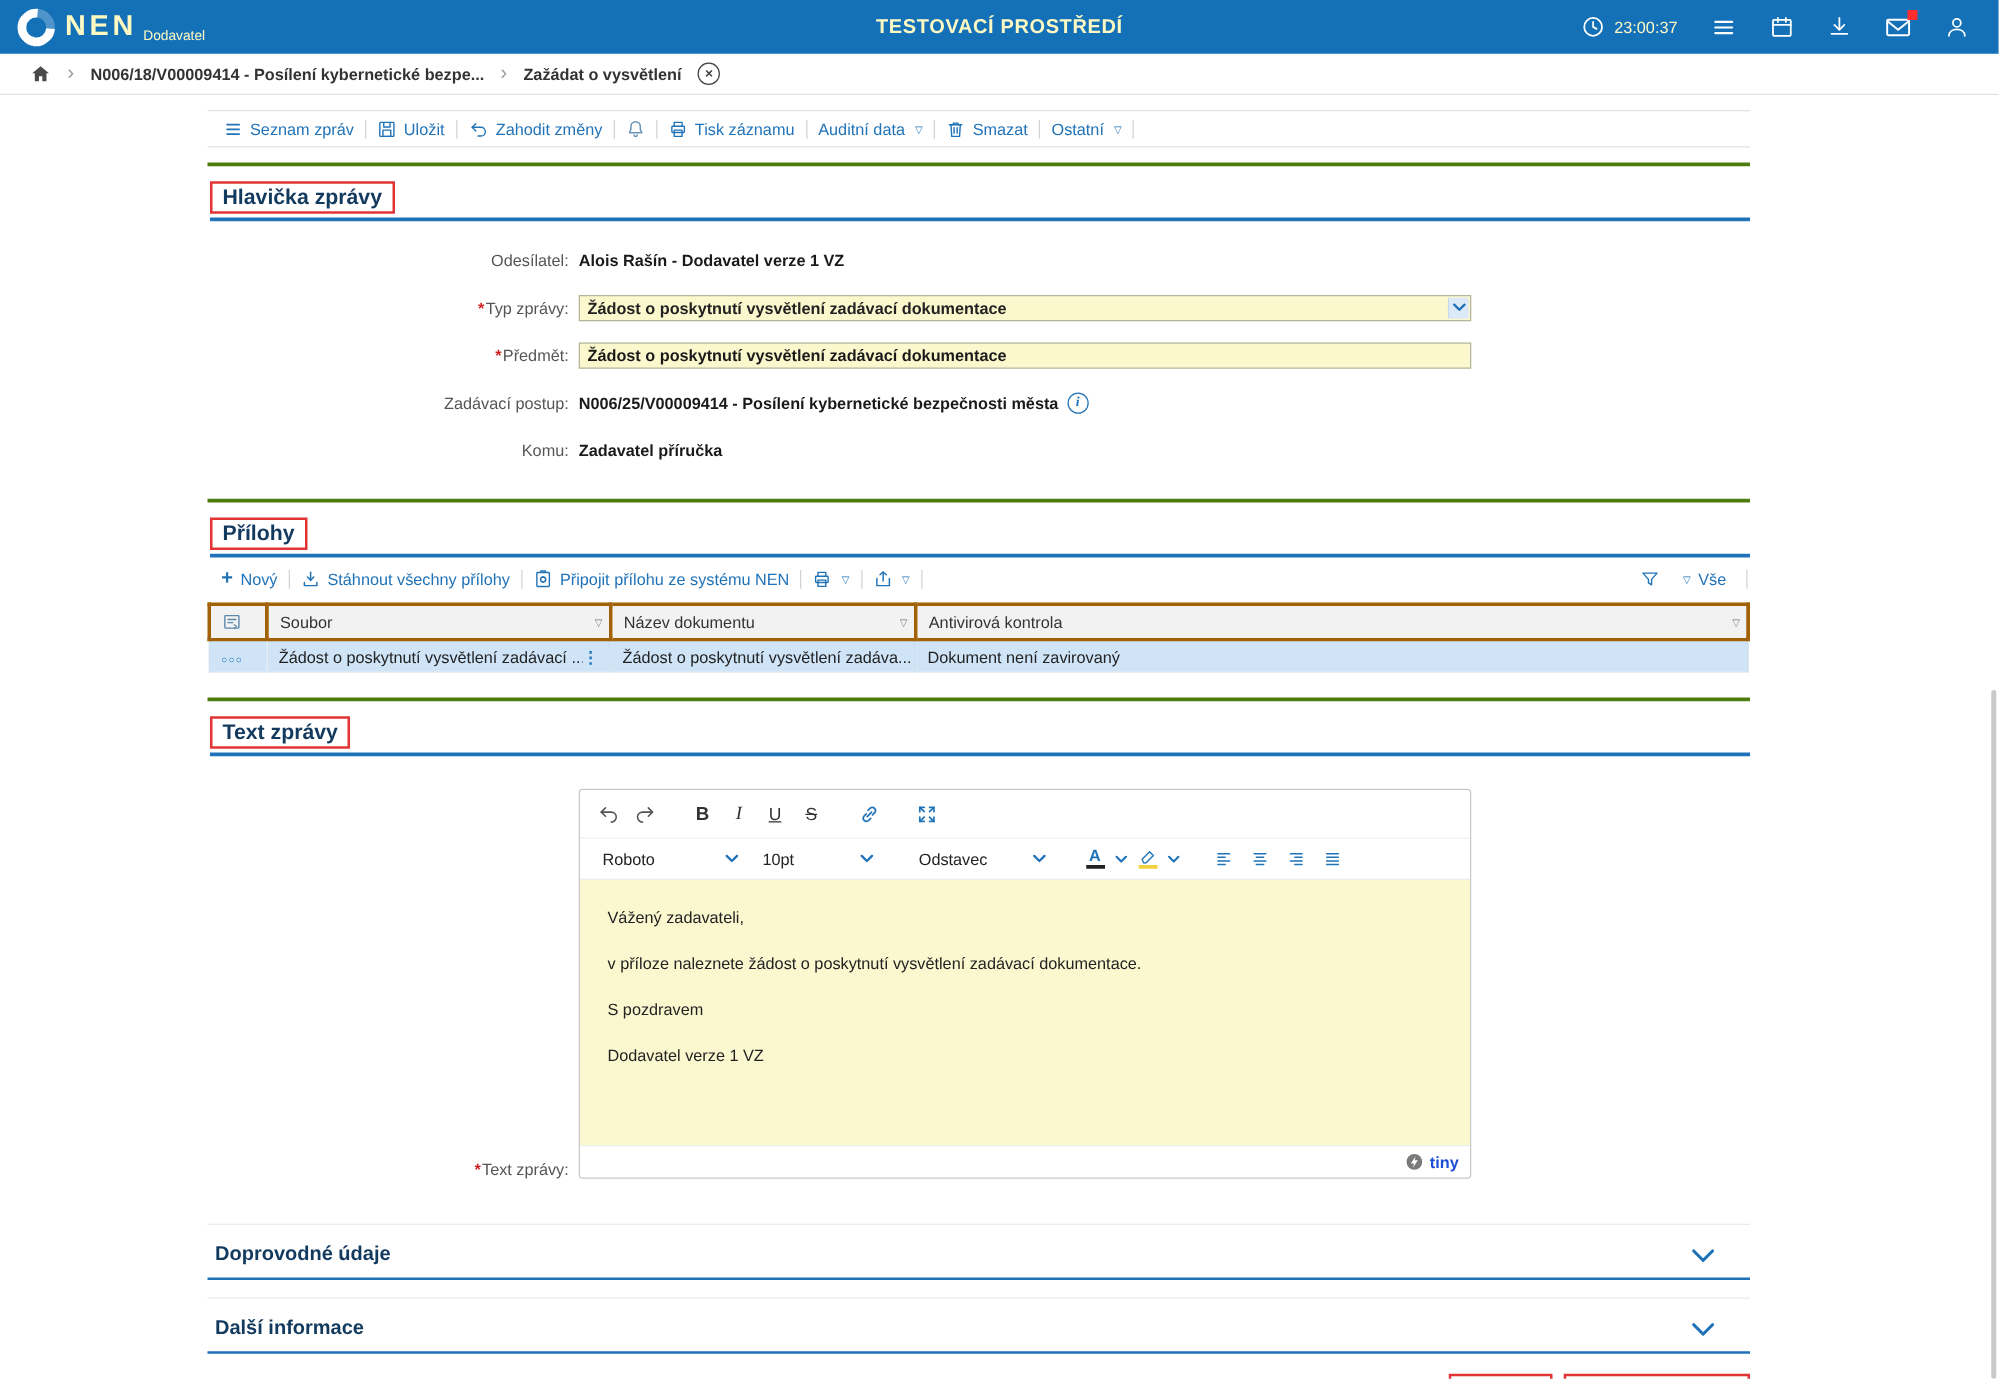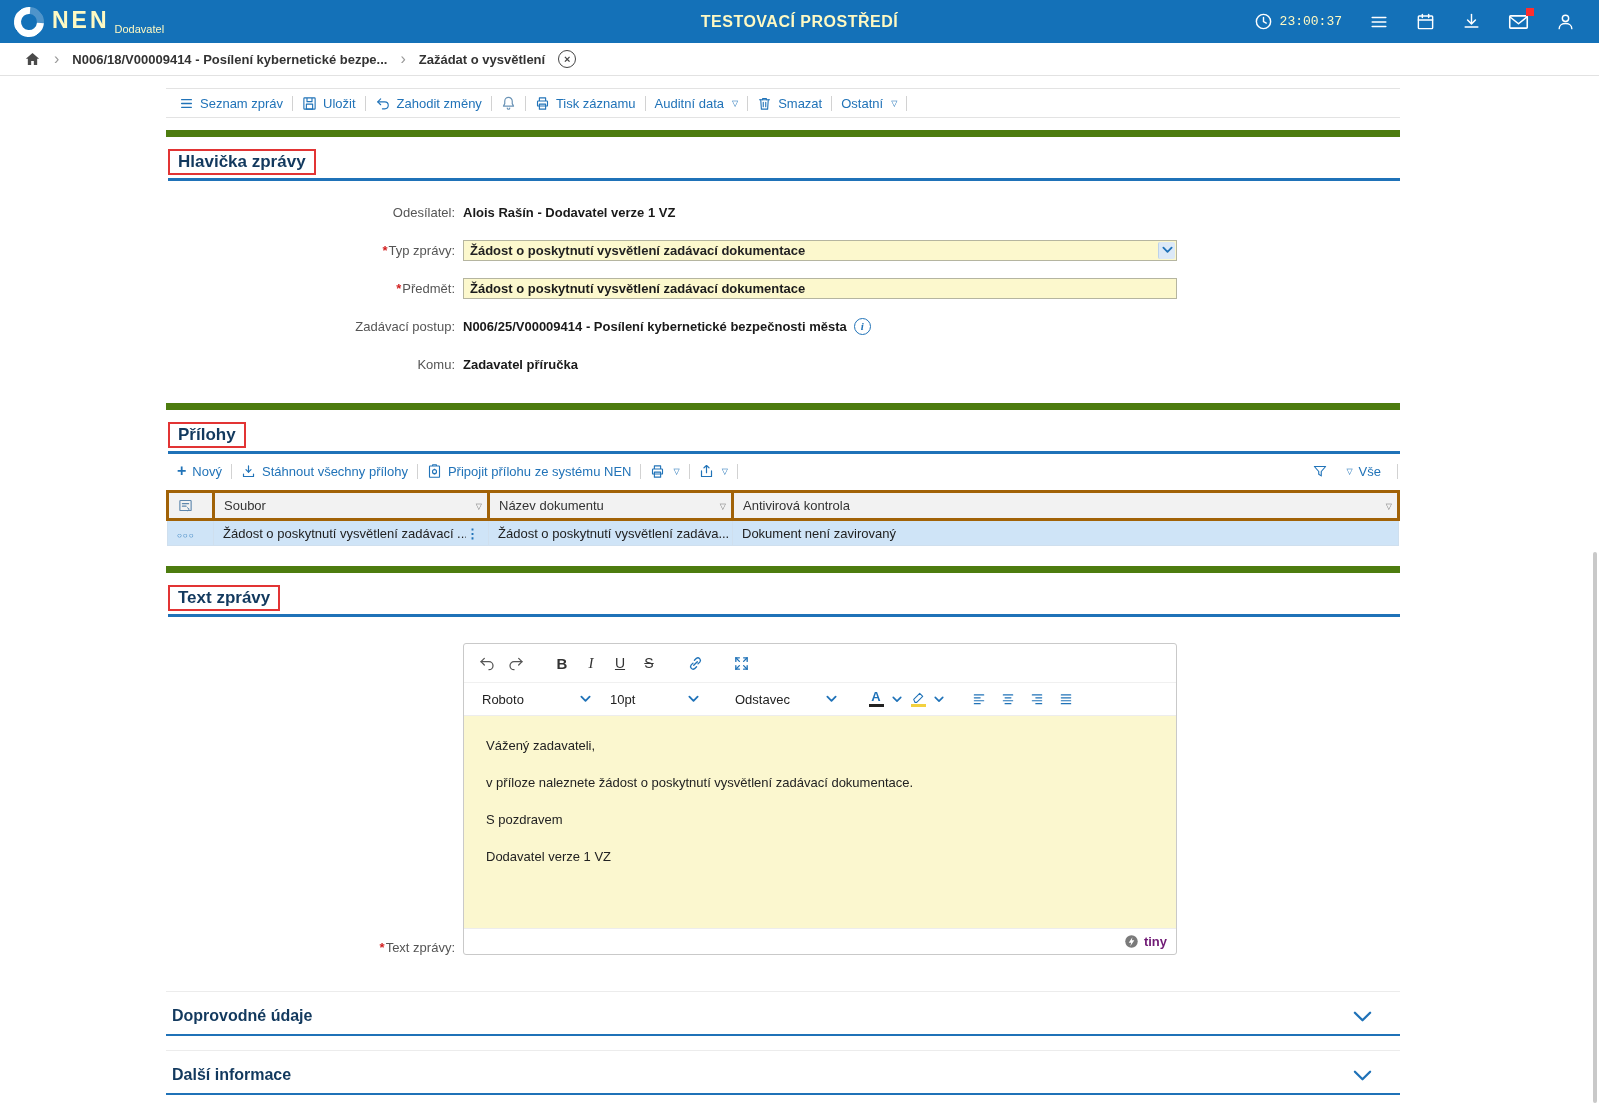--- a/index.html
+++ b/index.html
@@ -11,40 +11,40 @@
   svg { display:block; }
 
   
   .topbar { height:43px; background:#1471b8; display:flex; align-items:center; position:relative; color:#fef9c3; }
   .logo { display:flex; align-items:flex-start; margin-left:14px; z-index:2; }
   .logo-mark { width:30px; height:30px; border:7px solid #fff; border-right-color:rgba(255,255,255,.25); border-radius:50%; transform:rotate(-40deg); }
   .brand { font-size:23px; font-weight:bold; letter-spacing:3px; margin-left:8px; }
   .brand-sub { font-size:11px; margin:16px 0 0 5px; }
   .topbar-title { position:absolute; left:0; right:0; text-align:center; font-weight:bold; font-size:16px; letter-spacing:.5px; }
   .topbar-right { margin-left:auto; display:flex; align-items:center; gap:27px; padding-right:24px; z-index:2; }
-  .tb-time { display:flex; align-items:center; gap:7px; font-size:13px;font-family:Liberation Mono, monospace; }
+  .tb-time { display:flex; align-items:center; gap:7px; font-size:13px; }
   .tb-icon { position:relative; display:flex; cursor:pointer; }
   .badge { position:absolute; top:-5px; right:-5px; width:8px; height:8px; background:#ff2d2d; }
 
   
   .breadcrumb { height:33px; background:#fff; border-bottom:1px solid #e2e2e2; display:flex; align-items:center; padding-left:24px; font-size:13px; gap:13px; }
   .crumb { font-weight:bold; color:#333; cursor:pointer; }
   .bc-sep { color:#9a9a9a; font-size:16px; }
   .bc-close { width:18px; height:18px; border:1.6px solid #444; border-radius:50%; display:flex; align-items:center; justify-content:center; font-size:11px; color:#444; font-weight:bold; cursor:pointer; }
 
   .content { margin-left:166px; width:1234px; }
 
   
   .msg-toolbar { margin-top:12px; border-top:1px solid #e3e3e3; border-bottom:1px solid #e3e3e3; height:30px; display:flex; align-items:center; font-size:13px; color:#2173b8; padding-left:4px; }
   .tbi { display:flex; align-items:center; gap:6px; padding:0 9px; cursor:pointer; white-space:nowrap; }
   .sep { width:1px; height:15px; background:#d2d2d2; }
   .tri { font-size:8px; color:#2173b8; margin-left:2px; }
 
   
-  .section-head { border-top:7px solid #4d7c0f; margin-top:12px; padding:12px 0 0 2px; }
+  .section-head { border-top:3px solid #4d7c0f; margin-top:12px; padding:12px 0 0 2px; }
   .sec-title-box { display:inline-block; border:2px solid #e23434; padding:1px 8px; }
   .sec-title { font-size:17px; font-weight:bold; color:#12395e; }
   .sec-rule { border-bottom:3px solid #1f72b8; margin-top:3px; }
 
   
   .form { padding:12px 0 8px; }
   .frow { display:flex; align-items:center; min-height:38px; font-size:13px; }
   .frow-top { align-items:flex-end; padding-top:4px; }
   .flabel { width:289px; text-align:right; color:#555; flex:none; }
   .req { color:#d21f1f; margin-right:1px; font-weight:bold; }
@@ -75,21 +75,21 @@
   .ed-b { font-weight:bold; font-size:15px; }
   .ed-i { font-style:italic; font-family:"Liberation Serif", serif; font-size:15px; }
   .ed-u { text-decoration:underline; font-size:14px; }
   .ed-s { text-decoration:line-through; font-size:14px; }
   .ed-sel { display:flex; align-items:center; gap:9px; padding:0 8px; height:26px; color:#222; font-size:13px; cursor:pointer; }
   .ed-gap { width:14px; }
   .color-btn { display:flex; flex-direction:column; align-items:center; justify-content:center; width:22px; height:26px; cursor:pointer; }
   .color-bar { width:15px; height:3px; margin-top:1px; }
   .ed-content { background:#fbf7cf; height:213px; padding:22px 22px; font-size:13px; border-top:1px solid #ededed; cursor:text; }
   .ed-content p { margin-bottom:22px; }
-  .ed-footer { height:26px; display:flex; align-items:center; justify-content:flex-end; gap:5px; padding-right:9px; border-top:1px solid #ededed; color:#701a75; font-weight:bold; font-size:13px; }
+  .ed-footer { height:26px; display:flex; align-items:center; justify-content:flex-end; gap:5px; padding-right:9px; border-top:1px solid #ededed; color:#1d4ed8; font-weight:bold; font-size:13px; }
 
   
   .collapse { margin-top:14px; border-top:1px solid #ececec; }
   .collapse-head { padding:15px 28px 9px 6px; display:flex; align-items:center; justify-content:space-between; cursor:pointer; }
   .collapse-title { font-size:16px; font-weight:bold; color:#12395e; }
   .collapse-rule { border-bottom:2px solid #1f72b8; }
 
   
   .footer { display:flex; justify-content:flex-end; gap:9px; margin-top:16px; }
   .annot { border:2px solid #e23434; padding:2px; }

